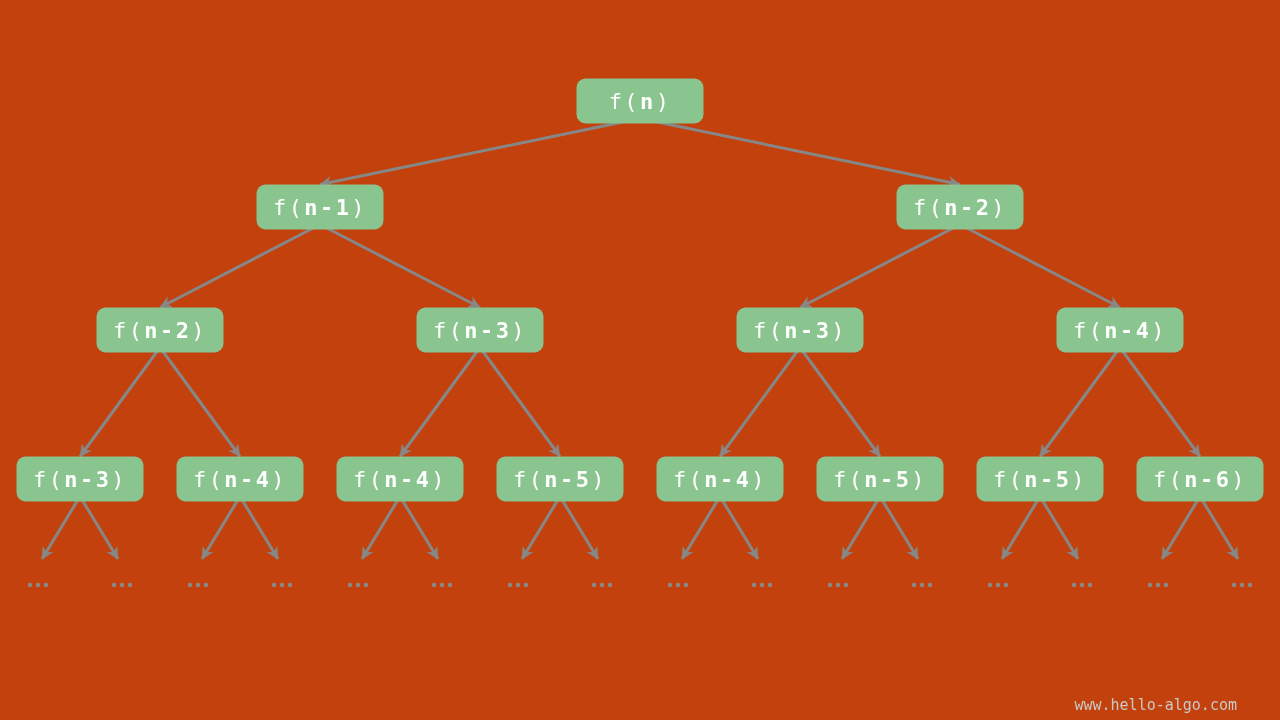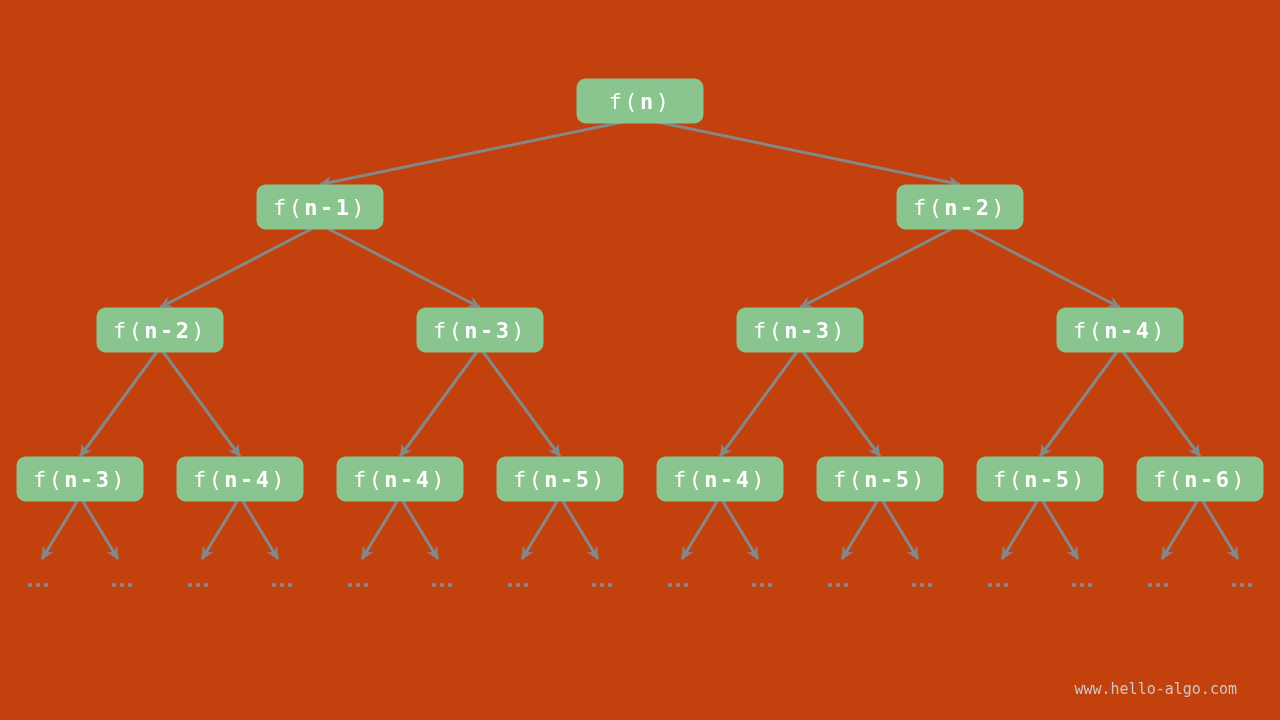--- a/index.html
+++ b/index.html
@@ -8,21 +8,21 @@
     width: 1280px;
     height: 720px;
     background: #ffffff;
     overflow: hidden;
     font-family: "DejaVu Sans Mono", monospace;
   }
   .stage svg { position: absolute; left: 0; top: 0; }
   .watermark {
     position: absolute;
     right: 43px;
-    bottom: 22px;
+    bottom: 6px;
     font-size: 15px;
     letter-spacing: 0px;
     color: #c9c9c9;
     font-family: "DejaVu Sans Mono", monospace;
   }
 </style>
 </head>
 <body>
 
 <div class="stage" style="background: #c2410c;">

